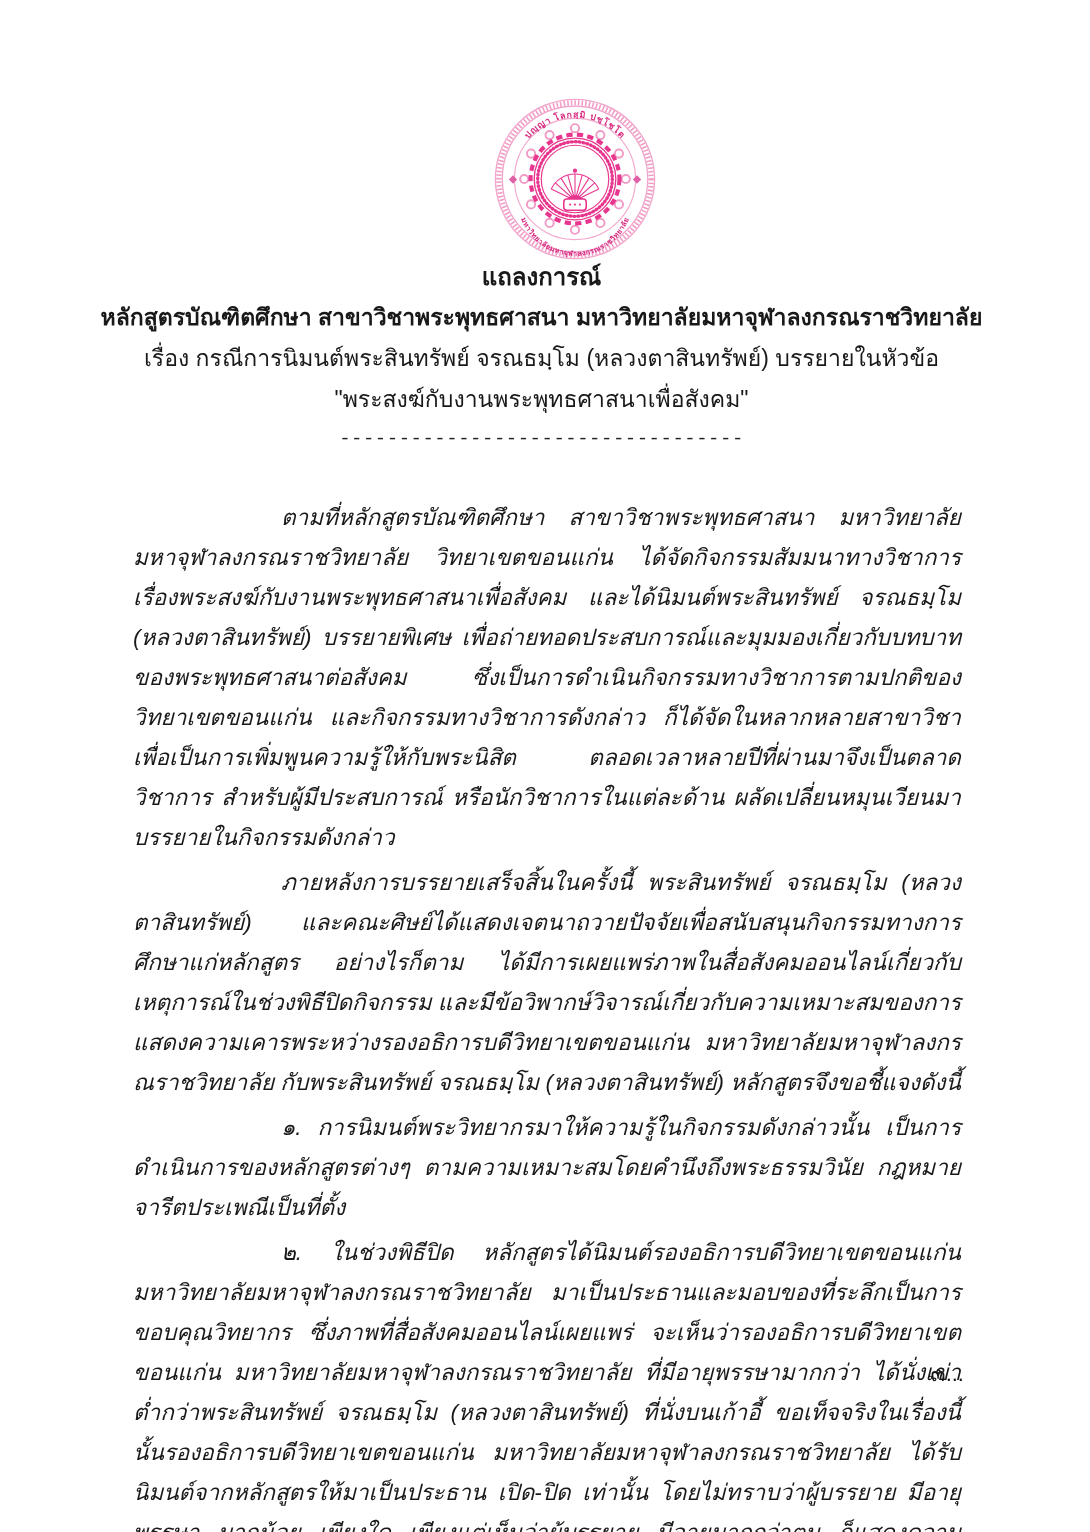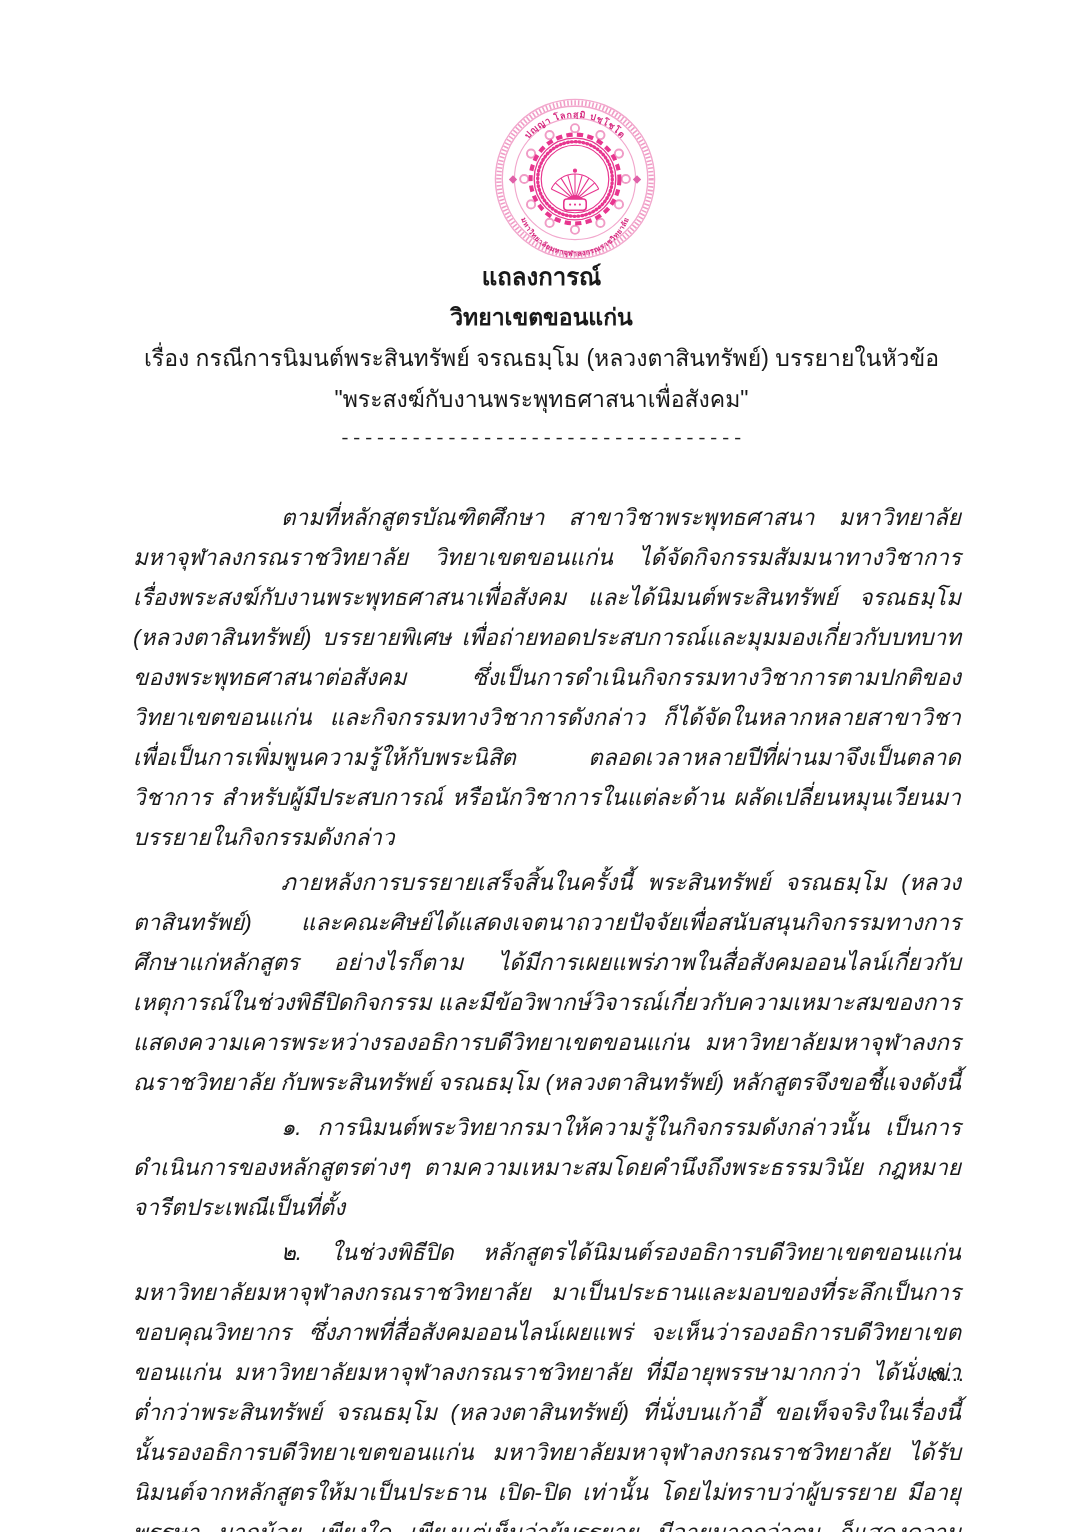--- a/index.html
+++ b/index.html
@@ -111,21 +111,21 @@
         <rect x="73.5" y="105.5" width="23" height="11.5" rx="3.2" fill="#ffffff" stroke="#e8368f" stroke-width="1.6"></rect>
         <circle cx="80" cy="111.2" r="1.1" fill="#e8368f"></circle>
         <circle cx="85" cy="111.2" r="1.1" fill="#e8368f"></circle>
         <circle cx="90" cy="111.2" r="1.1" fill="#e8368f"></circle>
       </g>
     </svg>
   </div>
 
   <div class="header">
     <div class="title">แถลงการณ์</div>
-    <div class="campus-line">วิทยาเขตขอนแก่น</div>
+    <div class="org-line">หลักสูตรบัณฑิตศึกษา สาขาวิชาพระพุทธศาสนา มหาวิทยาลัยมหาจุฬาลงกรณราชวิทยาลัย</div>
     <div class="subject-line">เรื่อง กรณีการนิมนต์พระสินทรัพย์ จรณธมฺโม (หลวงตาสินทรัพย์) บรรยายในหัวข้อ</div>
     <div class="topic-line">"พระสงฆ์กับงานพระพุทธศาสนาเพื่อสังคม"</div>
     <div class="divider">----------------------------------</div>
   </div>
 
   <div class="body-text">
     <p>ตามที่หลักสูตรบัณฑิตศึกษา สาขาวิชาพระพุทธศาสนา มหาวิทยาลัยมหาจุฬาลงกรณราชวิทยาลัย วิทยาเขตขอนแก่น ได้จัดกิจกรรมสัมมนาทางวิชาการเรื่องพระสงฆ์กับงานพระพุทธศาสนาเพื่อสังคม และได้นิมนต์พระสินทรัพย์ จรณธมฺโม (หลวงตาสินทรัพย์) บรรยายพิเศษ เพื่อถ่ายทอดประสบการณ์และมุมมองเกี่ยวกับบทบาทของพระพุทธศาสนาต่อสังคม ซึ่งเป็นการดำเนินกิจกรรมทางวิชาการตามปกติของวิทยาเขตขอนแก่น และกิจกรรมทางวิชาการดังกล่าว ก็ได้จัดในหลากหลายสาขาวิชา เพื่อเป็นการเพิ่มพูนความรู้ให้กับพระนิสิต ตลอดเวลาหลายปีที่ผ่านมาจึงเป็นตลาดวิชาการ สำหรับผู้มีประสบการณ์ หรือนักวิชาการในแต่ละด้าน ผลัดเปลี่ยนหมุนเวียนมาบรรยายในกิจกรรมดังกล่าว</p>
     <p>ภายหลังการบรรยายเสร็จสิ้นในครั้งนี้ พระสินทรัพย์ จรณธมฺโม (หลวงตาสินทรัพย์) และคณะศิษย์ได้แสดงเจตนาถวายปัจจัยเพื่อสนับสนุนกิจกรรมทางการศึกษาแก่หลักสูตร อย่างไรก็ตาม ได้มีการเผยแพร่ภาพในสื่อสังคมออนไลน์เกี่ยวกับเหตุการณ์ในช่วงพิธีปิดกิจกรรม และมีข้อวิพากษ์วิจารณ์เกี่ยวกับความเหมาะสมของการแสดงความเคารพระหว่างรองอธิการบดีวิทยาเขตขอนแก่น มหาวิทยาลัยมหาจุฬาลงกรณราชวิทยาลัย กับพระสินทรัพย์ จรณธมฺโม (หลวงตาสินทรัพย์) หลักสูตรจึงขอชี้แจงดังนี้</p>
     <p>๑. การนิมนต์พระวิทยากรมาให้ความรู้ในกิจกรรมดังกล่าวนั้น เป็นการดำเนินการของหลักสูตรต่างๆ ตามความเหมาะสมโดยคำนึงถึงพระธรรมวินัย กฎหมาย จารีตประเพณีเป็นที่ตั้ง</p>
     <p>๒. ในช่วงพิธีปิด หลักสูตรได้นิมนต์รองอธิการบดีวิทยาเขตขอนแก่น มหาวิทยาลัยมหาจุฬาลงกรณราชวิทยาลัย มาเป็นประธานและมอบของที่ระลึกเป็นการขอบคุณวิทยากร ซึ่งภาพที่สื่อสังคมออนไลน์เผยแพร่ จะเห็นว่ารองอธิการบดีวิทยาเขตขอนแก่น มหาวิทยาลัยมหาจุฬาลงกรณราชวิทยาลัย ที่มีอายุพรรษามากกว่า ได้นั่งเข่าต่ำกว่าพระสินทรัพย์ จรณธมฺโม (หลวงตาสินทรัพย์) ที่นั่งบนเก้าอี้ ขอเท็จจริงในเรื่องนี้นั้นรองอธิการบดีวิทยาเขตขอนแก่น มหาวิทยาลัยมหาจุฬาลงกรณราชวิทยาลัย ได้รับนิมนต์จากหลักสูตรให้มาเป็นประธาน เปิด-ปิด เท่านั้น โดยไม่ทราบว่าผู้บรรยาย มีอายุพรรษา มากน้อย เพียงใด เพียงแต่เห็นว่าผู้บรรยาย มีอายุมากกว่าตน ก็แสดงความเคารพ ขอบคุณ ตามหลักอาวุโส โดยไม่มีรายละเอียดอื่นใดไปมากกว่านี้</p>

